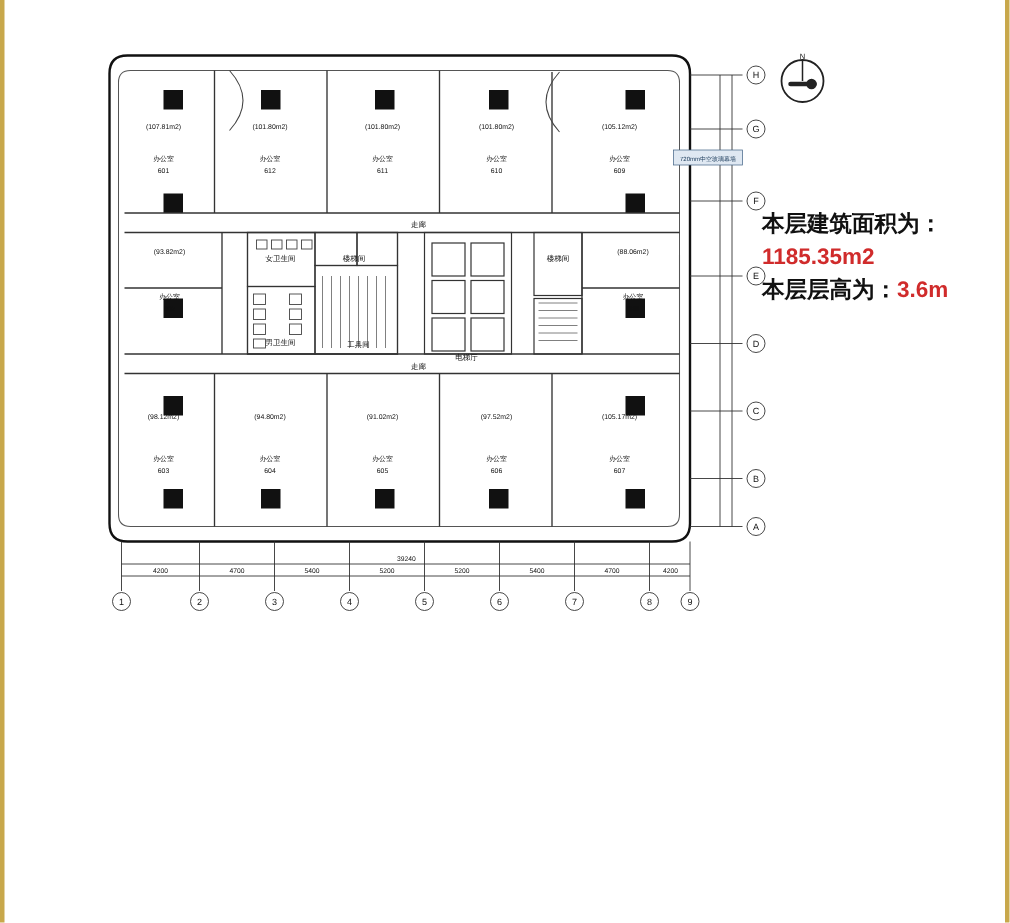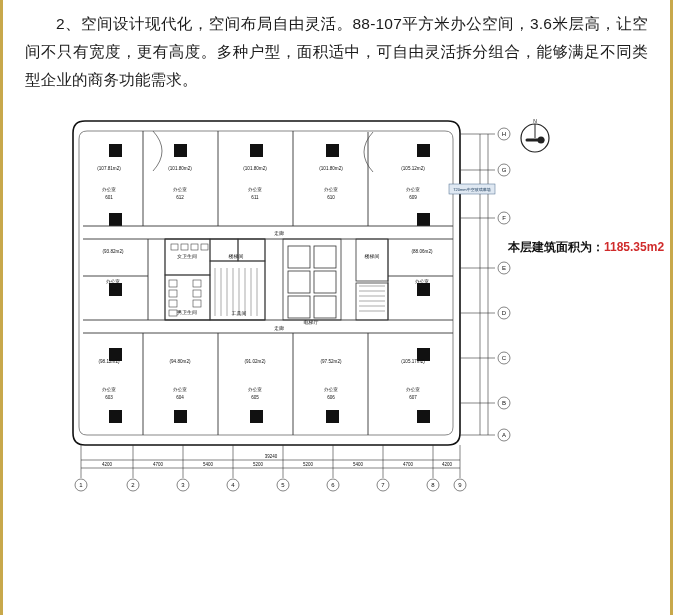--- a/index.html
+++ b/index.html
@@ -43,23 +43,23 @@
   .floorplan {
     position: absolute;
     left: 40px;
     top: 2px;
     width: 470px;
     height: 390px;
   }
   .info-box {
     position: absolute;
     left: 505px;
-    top: 130px;
+    top: 117px;
     width: 160px;
-    font-size: 12px;
+    font-size: 15px;
     line-height: 22px;
     color: #111;
     font-weight: bold;
   }
   .info-box .val {
     color: #d02b2b;
   }
   .compass {
     position: absolute;
     left: 512px;
@@ -68,21 +68,20 @@
     height: 40px;
   }
   svg { display: block; }
 </style>
 </head>
 <body>
 
 <div class="page">
 
   <div class="text-block">
-    <p class="para">2、空间设计现代化，空间布局自由灵活。88-107平方米办公空间，3.6米层高，让空间不只有宽度，更有高度。多种户型，面积适中，可自由灵活拆分组合，能够满足不同类型企业的商务功能需求。</p>
   </div>
 
   <div class="figure-wrap">
 
     <div class="floorplan">
       <svg viewBox="0 0 470 390" width="470" height="390" xmlns="http://www.w3.org/2000/svg">
         <g stroke="#222" fill="none" stroke-width="1">
 
           <path d="M30 25 q0 -12 12 -12 L405 13 q12 0 12 12 L417 325 q0 12 -12 12 L42 337 q-12 0 -12 -12 Z" stroke="#111" stroke-width="1.6"></path>
           <path d="M36 31 q0 -8 8 -8 L402 23 q8 0 8 8 L410 319 q0 8 -8 8 L44 327 q-8 0 -8 -8 Z" stroke="#555" stroke-width="0.7"></path>
@@ -340,16 +339,19 @@
         <path d="M12 22 L28 22" stroke="#222" stroke-width="3" stroke-linecap="round"></path>
         <circle cx="26" cy="22" r="3.5" fill="#222"></circle>
         <text x="20" y="5" font-size="5" text-anchor="middle" fill="#111" font-family="Liberation Sans, sans-serif">N</text>
       </svg>
     </div>
 
     <div class="info-box">
       <div>
         <span>本层建筑面积为：</span><span class="val">1185.35m2</span>
       </div>
+      <div>
+        <span>本层层高为：</span><span class="val">3.6m</span>
+      </div>
     </div>
 
   </div>
 </div>
 
 </body></html>

